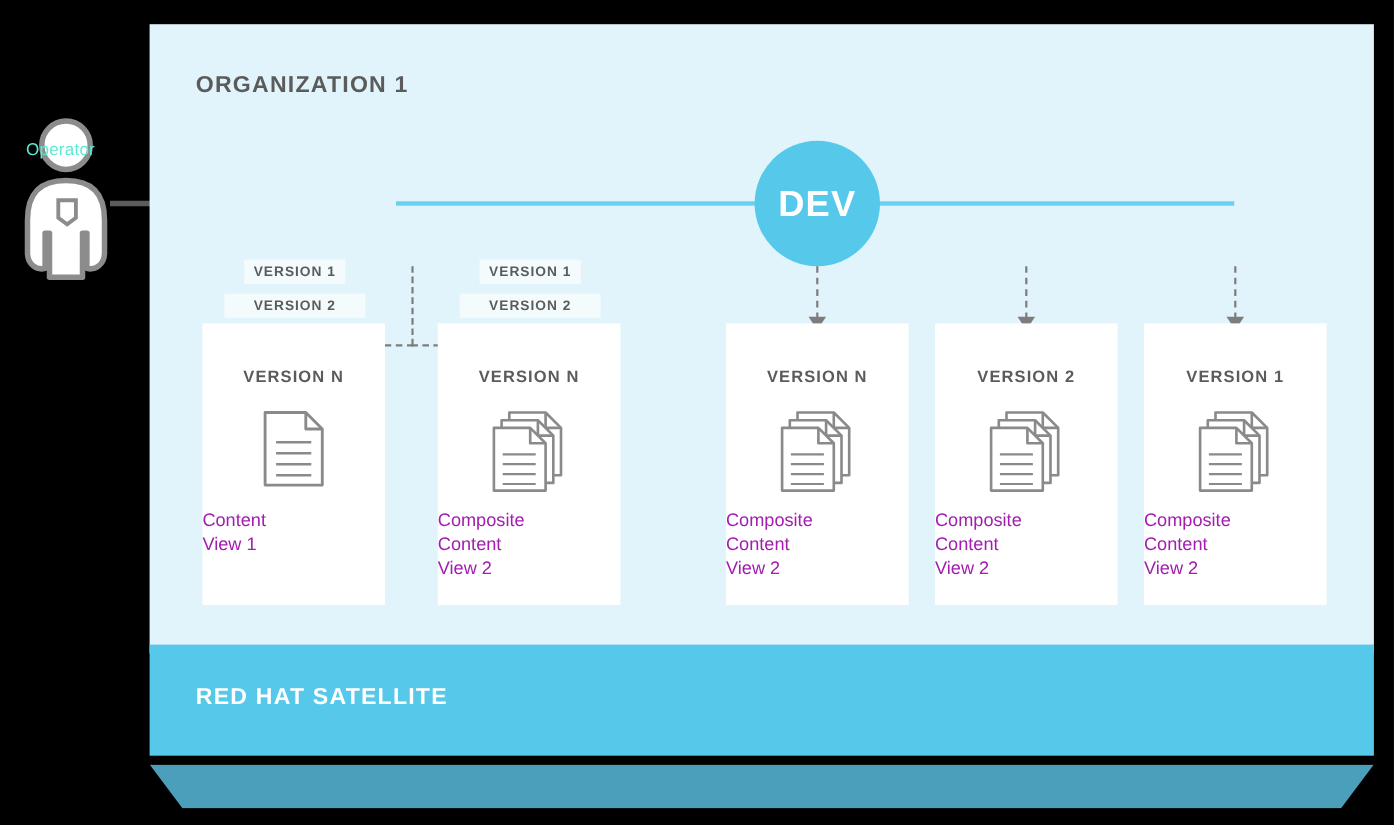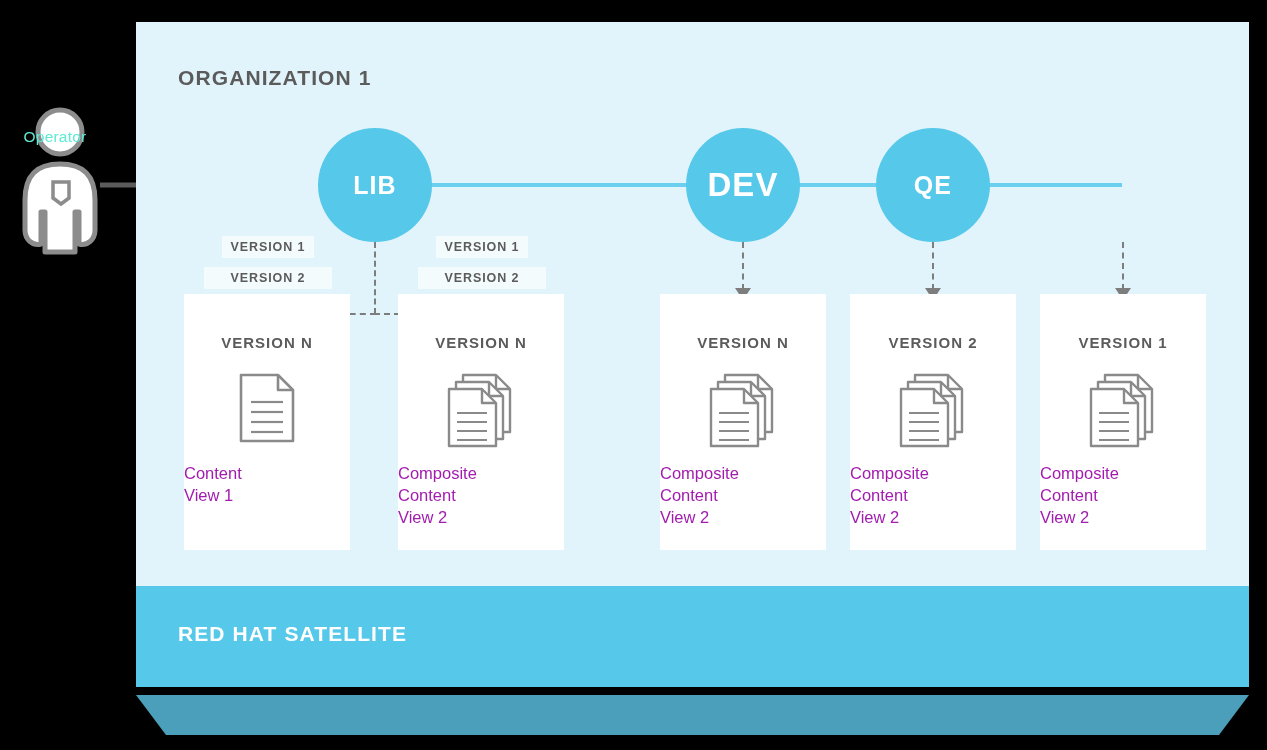--- a/index.html
+++ b/index.html
@@ -84,28 +84,22 @@
       <polygon points="180,2 212,15 180,28" fill="#5b5b5b"></polygon>
     </svg>
   </div>
 
   <div id="org-panel">
     <div id="org-title">ORGANIZATION 1</div>
   </div>
 
   <div id="pipeline-line"></div>
 
-  <div id="node-lib" class="stage-node">
-    <span>LIB</span>
-  </div>
   <div id="node-dev" class="stage-node">
     <span>DEV</span>
-  </div>
-  <div id="node-qe" class="stage-node">
-    <span>QE</span>
   </div>
 
   <div class="badge" style="left:222px;top:236px;width:92px;">VERSION 1</div>
   <div class="badge" style="left:204px;top:267px;width:128px;">VERSION 2</div>
 
   <div class="badge" style="left:436px;top:236px;width:92px;">VERSION 1</div>
   <div class="badge" style="left:418px;top:267px;width:128px;">VERSION 2</div>
 
   <div class="dash-v" style="left:374px;top:242px;height:72px;"></div>
   <div class="dash-h" style="left:248px;top:313px;width:128px;"></div>

